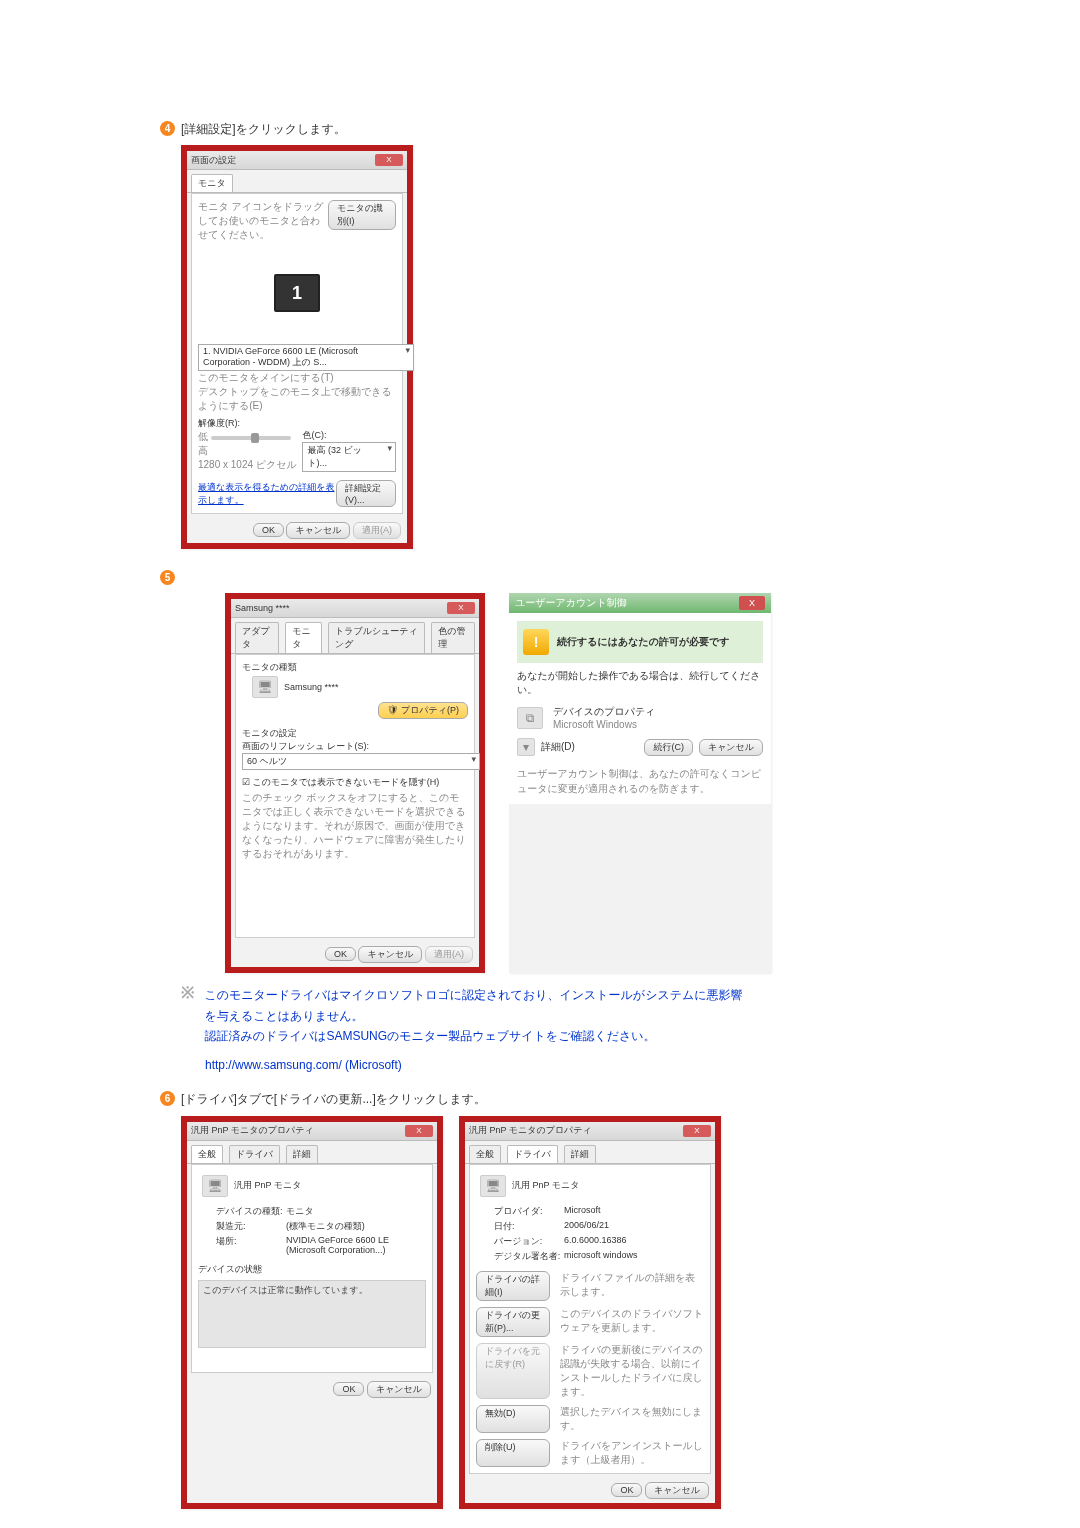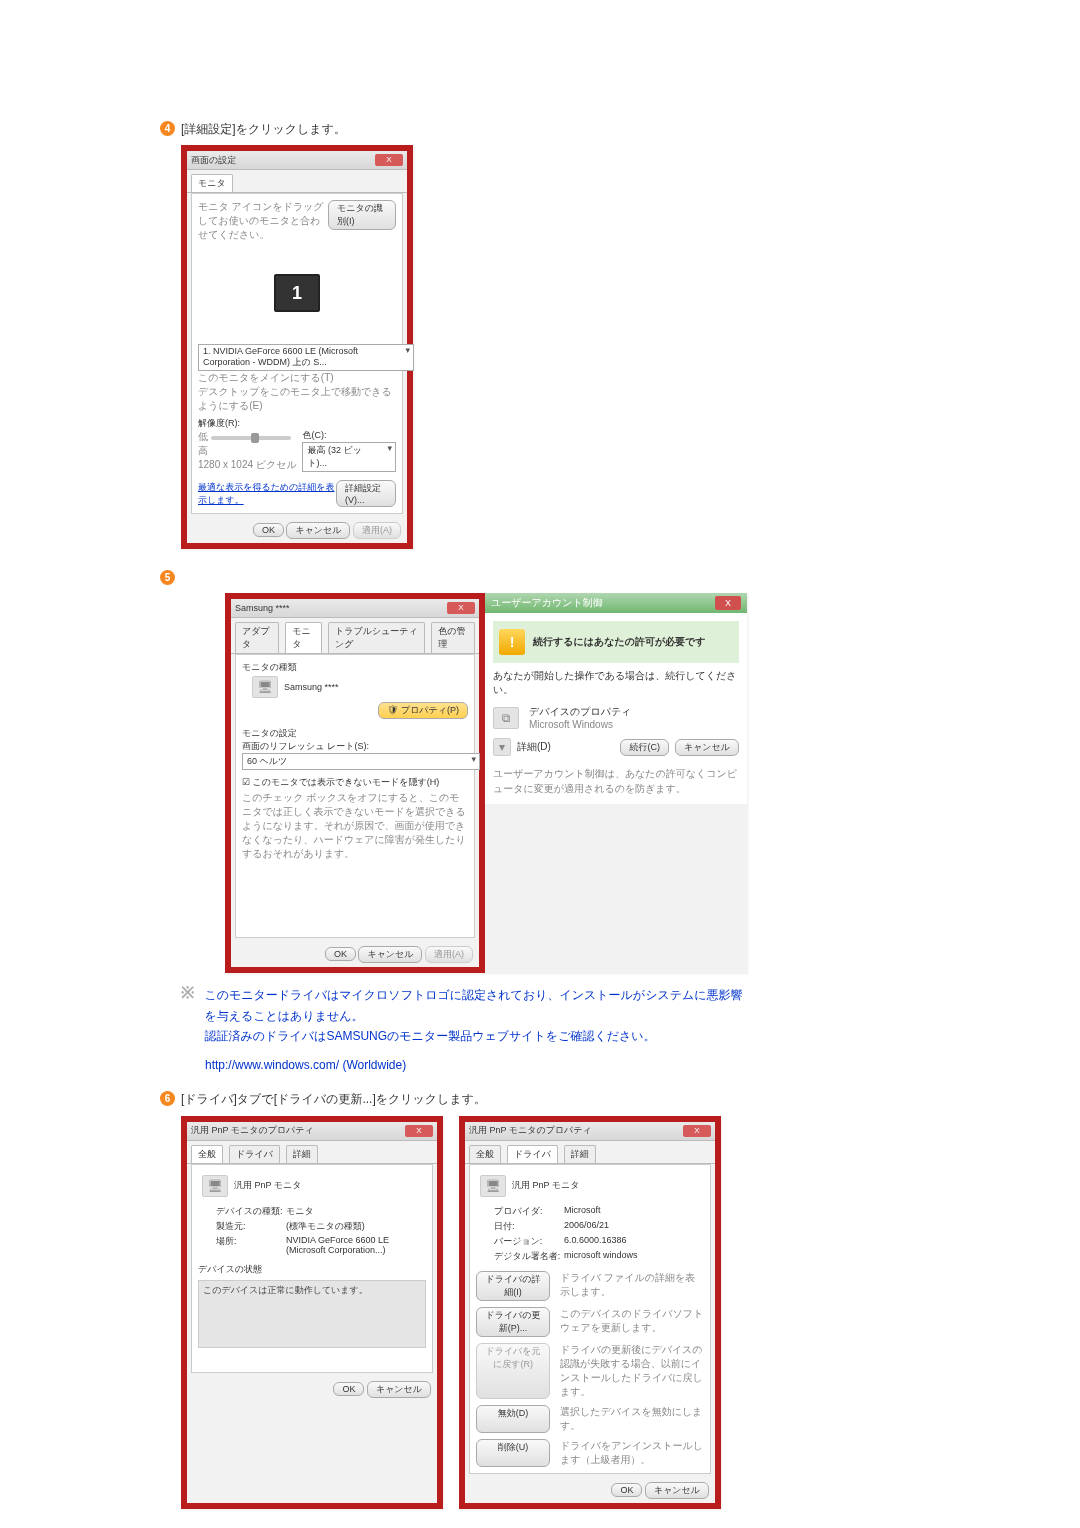--- a/index.html
+++ b/index.html
@@ -180,20 +180,21 @@
     font-size: 18px;
     font-weight: bold;
     border-radius: 2px;
   }
   .ss1 .btn-side { float: right; }
   .ss1 .row2 { display:flex; justify-content:space-between; align-items:flex-end; margin-top:4px; }
 
   
   .ss-group5 {
     display: flex;
+    gap: 24px;
     margin: 8px 0 12px 21px;
     padding-left: 44px;
   }
   .ss5a { width: 248px; }
   .ss5b { width: 262px; }
   .uac-title {
     background: linear-gradient(#b0d6b0,#6fb76f);
     color: #fff;
     font-size: 10px;
     padding: 3px 6px;
@@ -227,21 +228,21 @@
   
   .ss-group6 {
     display: flex;
     gap: 16px;
     margin: 6px 0 28px 21px;
   }
   .ss6a { width: 250px; }
   .ss6b { width: 250px; }
   .kv-grid { display:grid; grid-template-columns: 70px auto; row-gap:2px; font-size:9px; margin-left:18px;}
   .drv-actions { display:grid; grid-template-columns: 74px auto; gap:6px 10px; margin-top:8px;}
-  .drv-actions .fake-btn { text-align:center; }
+  .drv-actions .fake-btn { }
 
   .muted { color:#888; font-size:10px; }
   .link-blue-text { color:#0033cc; text-decoration:underline; font-size:9px;}
   .textarea-fake {
     border:1px solid #ccc; background:#e5e5e5; height:60px; margin-top:4px;
     padding:3px 4px; font-size:9px; color:#444;
   }
 </style>
 </head>
 <body>
@@ -373,21 +374,21 @@
   <div class="indent-block">
     <div class="note-row">
       <span class="note-mark">※</span>
       <span class="blue-note">
         <span>このモニタードライバはマイクロソフトロゴに認定されており、インストールがシステムに悪影響</span><br>
         <span>を与えることはありません。</span><br>
         <span>認証済みのドライバはSAMSUNGのモニター製品ウェブサイトをご確認ください。</span>
       </span>
     </div>
     <div style="margin-left:24px; margin-top:12px; margin-bottom:18px;">
-      <a class="link-samsung" href="#">http://www.windows.com/ (Worldwide)</a>
+      <a class="link-samsung" href="#">http://www.samsung.com/ (Microsoft)</a>
     </div>
   </div>
 
   <div class="step">
     <span class="num-badge orange">6</span>
     <span class="step-text">[ドライバ]タブで[ドライバの更新...]をクリックします。</span>
   </div>
 
   <div class="ss-group6">
 

